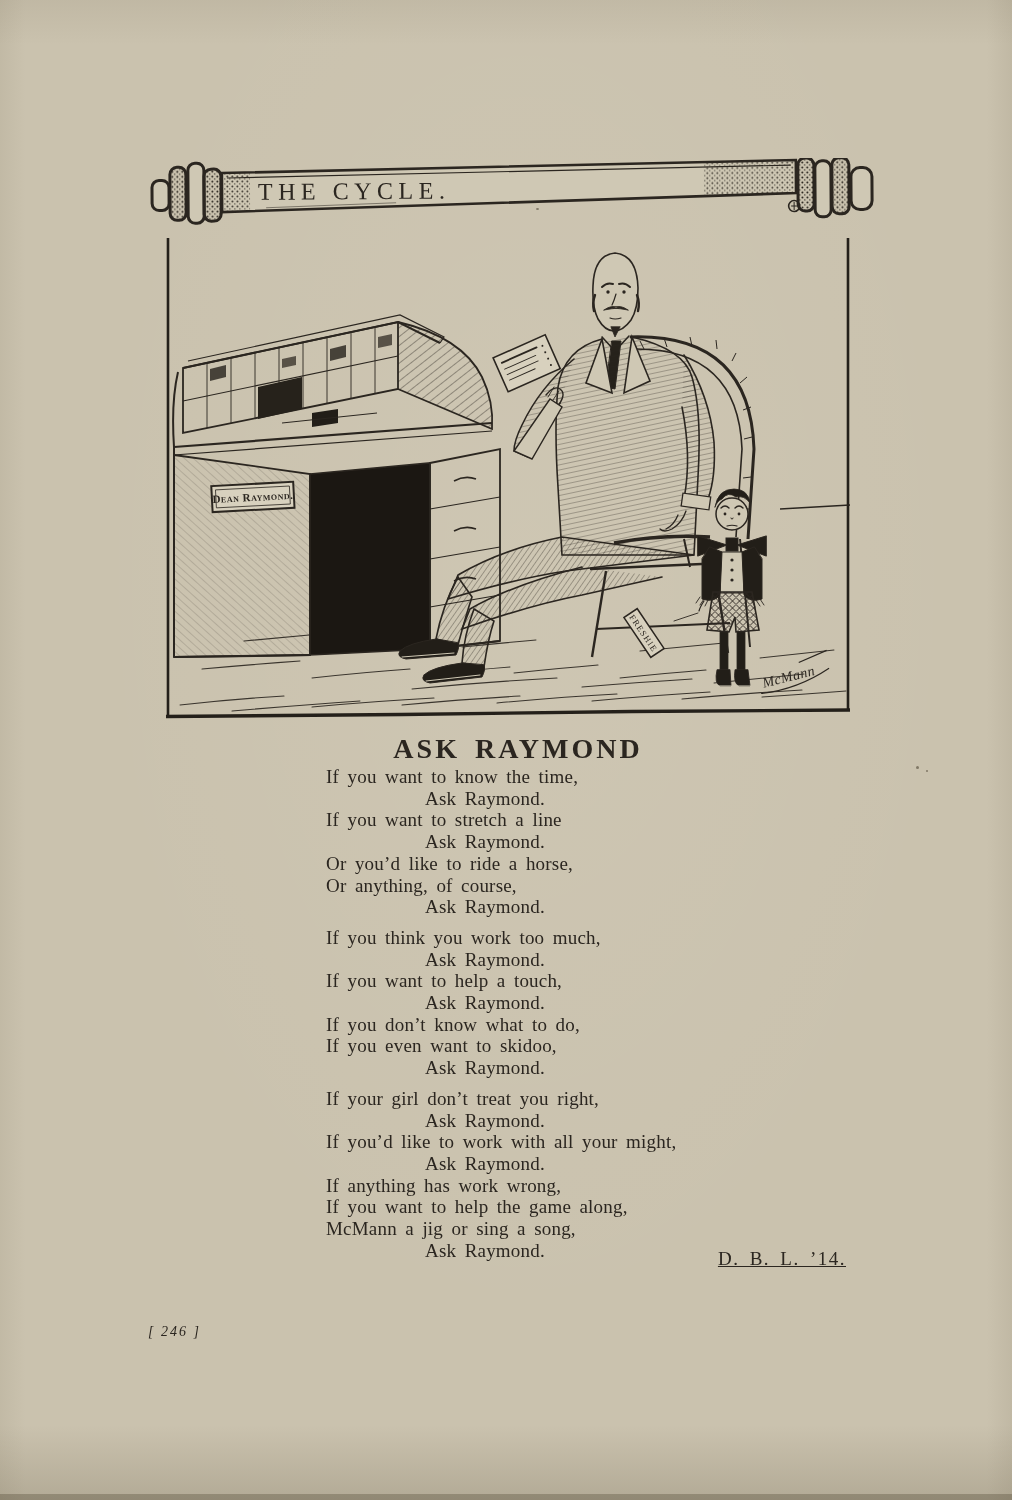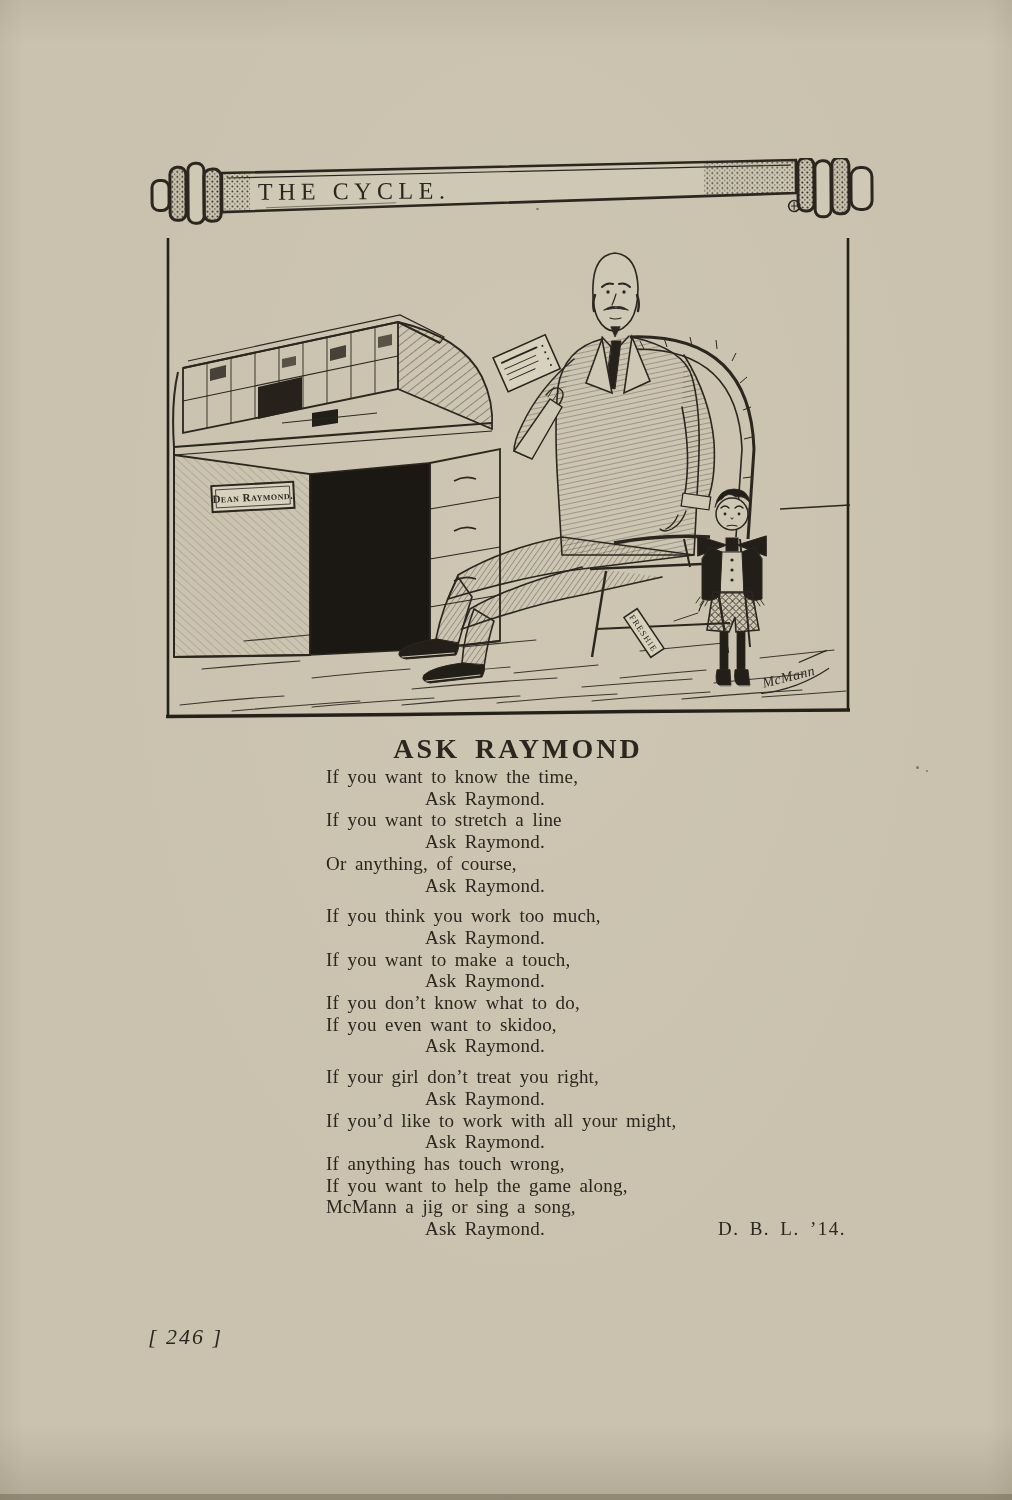--- a/index.html
+++ b/index.html
@@ -32,26 +32,26 @@
   }
   .poem{
     position:absolute;left:326px;top:766px;width:520px;
     font-size:19px;line-height:21.7px;
     word-spacing:3.5px;letter-spacing:0.2px;
   }
   .stanza{margin:0 0 9px 0;}
   .poem-line{white-space:nowrap;}
   .poem-line.indent{padding-left:99px;}
   .attribution{
-    position:absolute;right:0px;bottom:9px;
-    font-size:19px;letter-spacing:1.5px;word-spacing:4px;
+    position:absolute;right:0px;bottom:1px;
+    font-size:19px;letter-spacing:1.5px;word-spacing:4px;text-decoration:underline;
   }
   .page-number{
     position:absolute;left:148px;top:1324px;
-    font-style:italic;font-size:22px;letter-spacing:2px;
+    font-style:italic;font-size:14px;letter-spacing:2px;
   }
   svg text{font-family:"Liberation Serif", serif;}
 </style>
 </head>
 <body>
 
 <div class="paper-tone"></div>
 
 <svg class="header-banner" viewBox="0 0 740 78">
   <defs>
@@ -314,38 +314,39 @@
 
 <div class="poem-title">ASK RAYMOND</div>
 
 <div class="poem">
   <div>
       <div class="stanza">
         <div class="poem-line">If you want to know the time,</div>
         <div class="poem-line indent">Ask Raymond.</div>
         <div class="poem-line">If you want to stretch a line</div>
         <div class="poem-line indent">Ask Raymond.</div>
+        <div class="poem-line">Or you’d like to ride a horse,</div>
         <div class="poem-line">Or anything, of course,</div>
         <div class="poem-line indent">Ask Raymond.</div>
       </div>
       <div class="stanza">
         <div class="poem-line">If you think you work too much,</div>
         <div class="poem-line indent">Ask Raymond.</div>
-        <div class="poem-line">If you want to make a touch,</div>
+        <div class="poem-line">If you want to help a touch,</div>
         <div class="poem-line indent">Ask Raymond.</div>
         <div class="poem-line">If you don’t know what to do,</div>
         <div class="poem-line">If you even want to skidoo,</div>
         <div class="poem-line indent">Ask Raymond.</div>
       </div>
       <div class="stanza">
         <div class="poem-line">If your girl don’t treat you right,</div>
         <div class="poem-line indent">Ask Raymond.</div>
         <div class="poem-line">If you’d like to work with all your might,</div>
         <div class="poem-line indent">Ask Raymond.</div>
-        <div class="poem-line">If anything has touch wrong,</div>
+        <div class="poem-line">If anything has work wrong,</div>
         <div class="poem-line">If you want to help the game along,</div>
         <div class="poem-line">McMann a jig or sing a song,</div>
         <div class="poem-line indent">Ask Raymond.</div>
       </div>
     </div>
   <div class="attribution">D. B. L. ’14.</div>
 </div>
 
 <div class="page-number">[ 246 ]</div>
 

